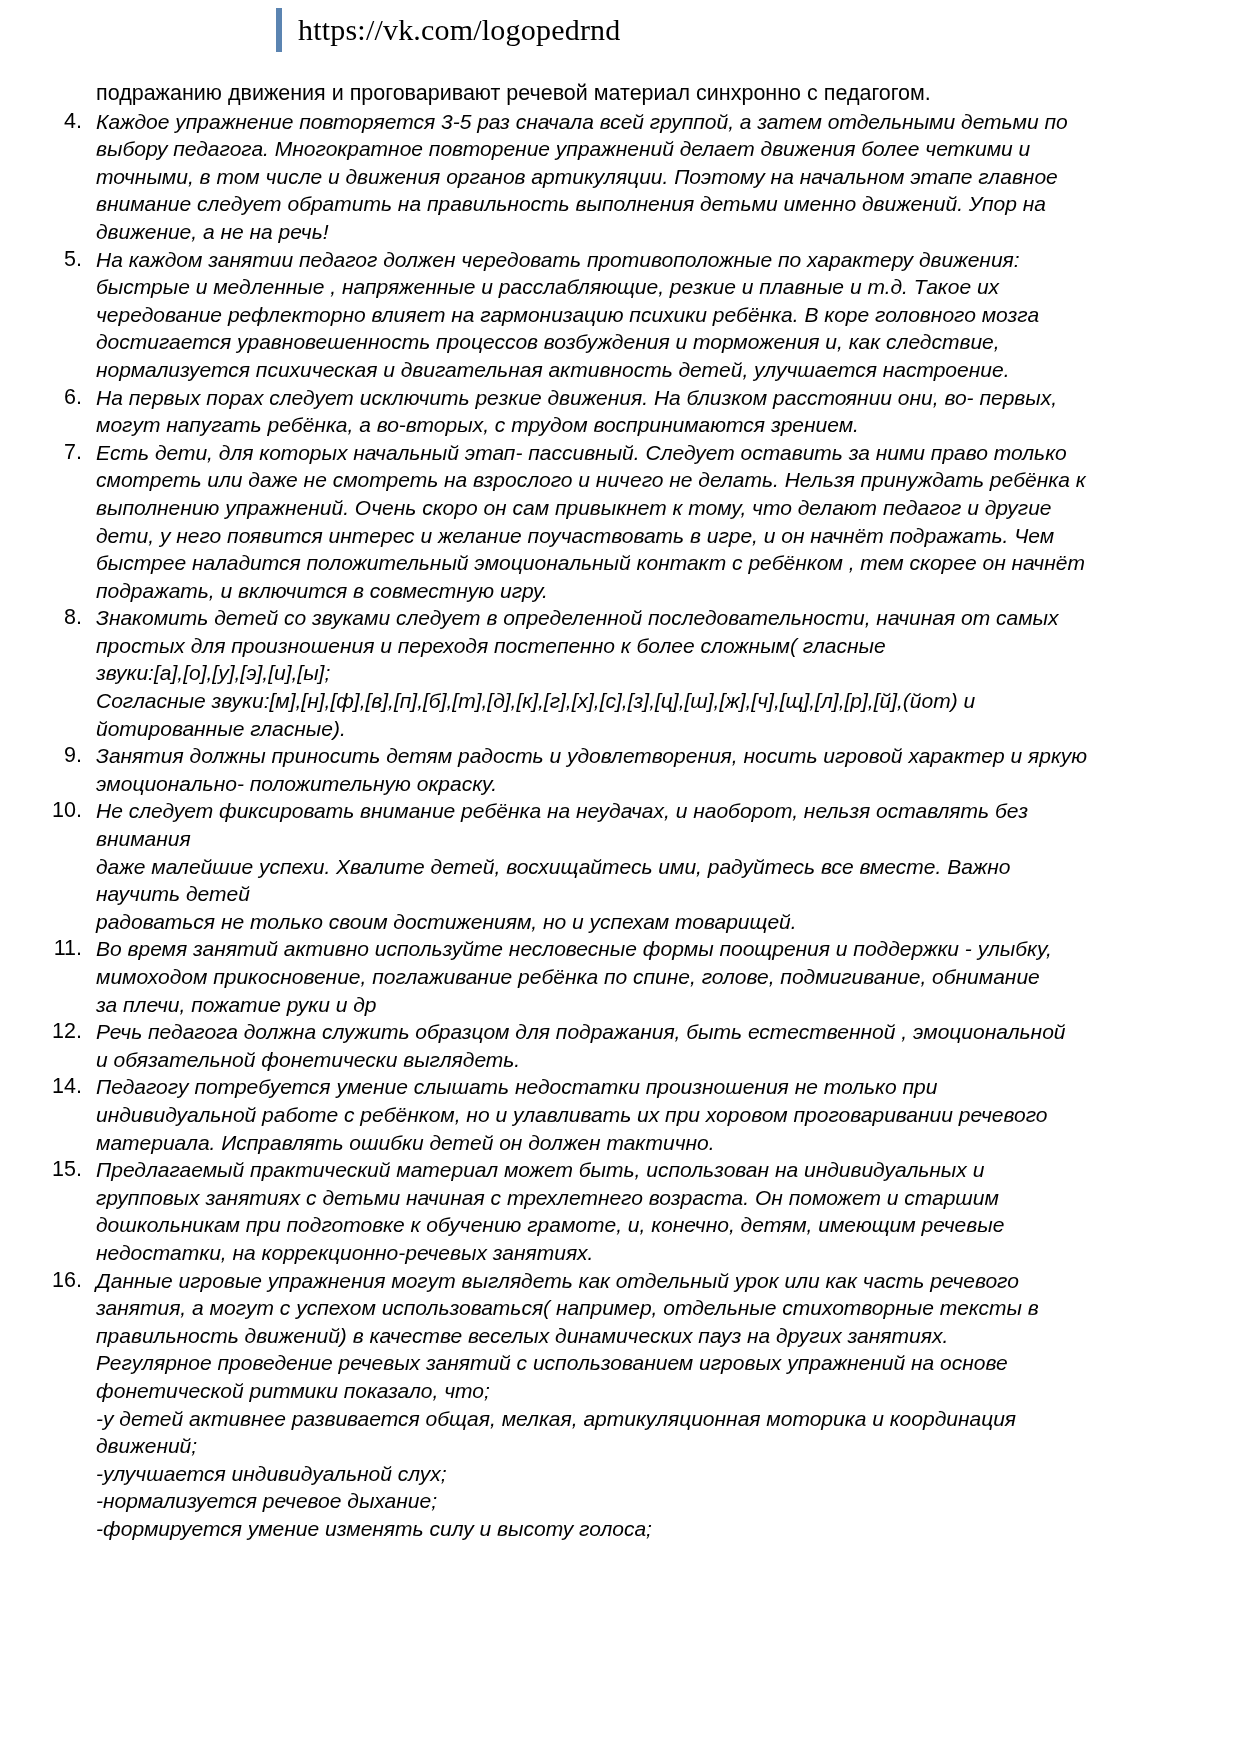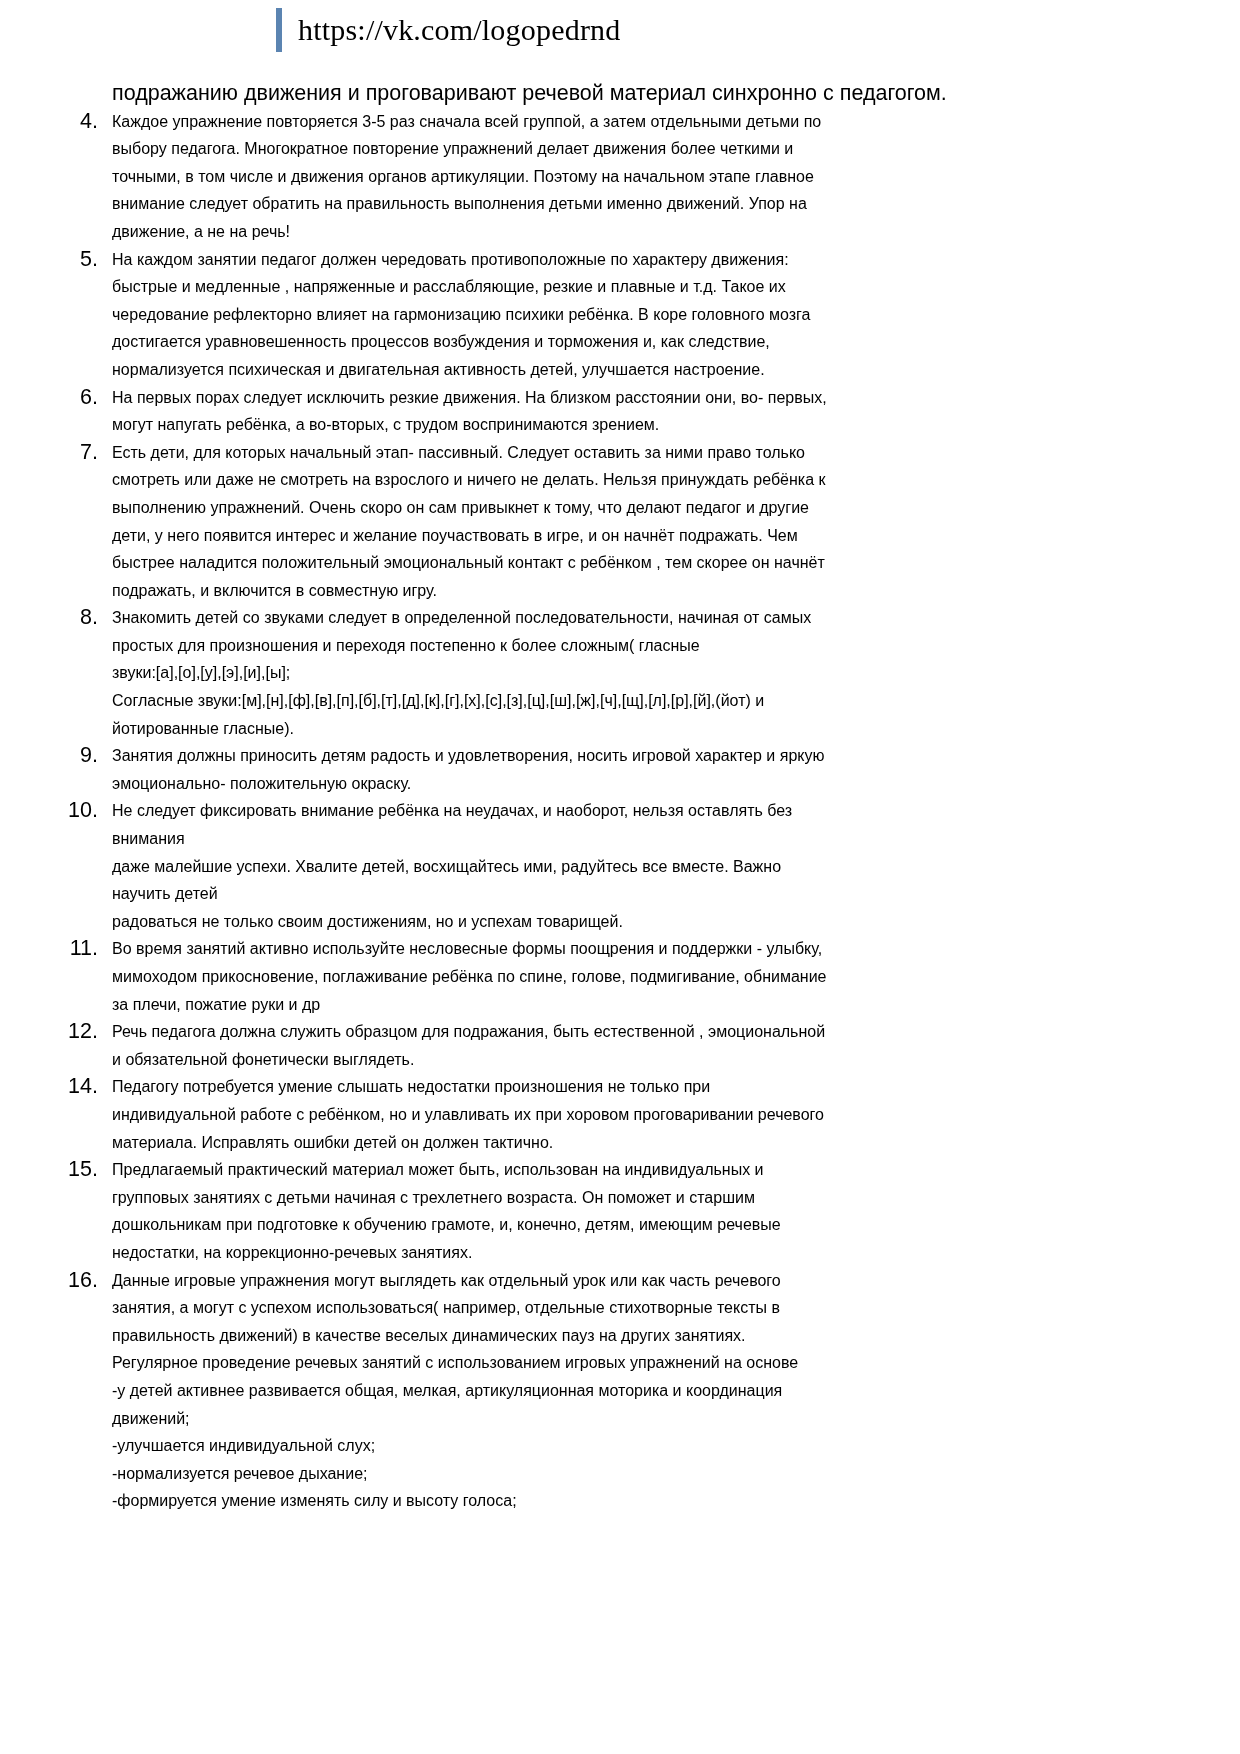--- a/index.html
+++ b/index.html
@@ -44,21 +44,21 @@
     font-size: 30px;
     line-height: 34px;
     color: #000000;
     letter-spacing: 0.2px;
     white-space: nowrap;
   }
 
   
   .content {
     margin-top: 20px;
-    padding-left: 56px;
+    padding-left: 40px;
     padding-right: 44px;
     box-sizing: border-box;
     width: 1240px;
   }
 
   .lead-line {
     margin-left: 56px;
     font-size: 21.5px;
     line-height: 27.6px;
     text-align: left;
@@ -74,24 +74,25 @@
     flex: 0 0 56px;
     width: 56px;
     text-align: right;
     padding-right: 14px;
     box-sizing: border-box;
     font-size: 21.5px;
     line-height: 27.6px;
   }
   .item-body {
     flex: 1 1 auto;
-    font-size: 16px;
+    font-size: 21px;
     line-height: 27.6px;
     text-align: justify;
     text-justify: inter-word;
+    font-style: italic;
   }
   .plain {
     display: block;
     text-align: left;
   }
 </style>
 </head>
 <body>
 
 <div class="page">
@@ -201,20 +202,21 @@
             <span class="plain">недостатки, на коррекционно-речевых занятиях.</span>
           </div>
         </div>
         <div class="item">
           <div class="item-num">16.</div>
           <div class="item-body">
             <span class="plain">Данные  игровые  упражнения  могут  выглядеть  как  отдельный  урок  или  как  часть  речевого</span>
             <span class="plain">занятия,  а  могут  с  успехом  использоваться(  например,  отдельные  стихотворные  тексты  в</span>
             <span class="plain">правильность  движений)  в  качестве  веселых  динамических  пауз  на  других  занятиях.</span>
             <span class="plain">Регулярное  проведение  речевых  занятий  с  использованием  игровых  упражнений  на  основе</span>
+            <span class="plain">фонетической ритмики показало, что;</span>
             <span class="plain"> -у  детей  активнее  развивается  общая,  мелкая,  артикуляционная  моторика  и  координация</span>
             <span class="plain">движений;</span>
             <span class="plain">-улучшается индивидуальной слух;</span>
             <span class="plain">-нормализуется речевое дыхание;</span>
             <span class="plain">-формируется умение изменять силу и высоту голоса;</span>
           </div>
         </div>
       </div>
   </div>
 

